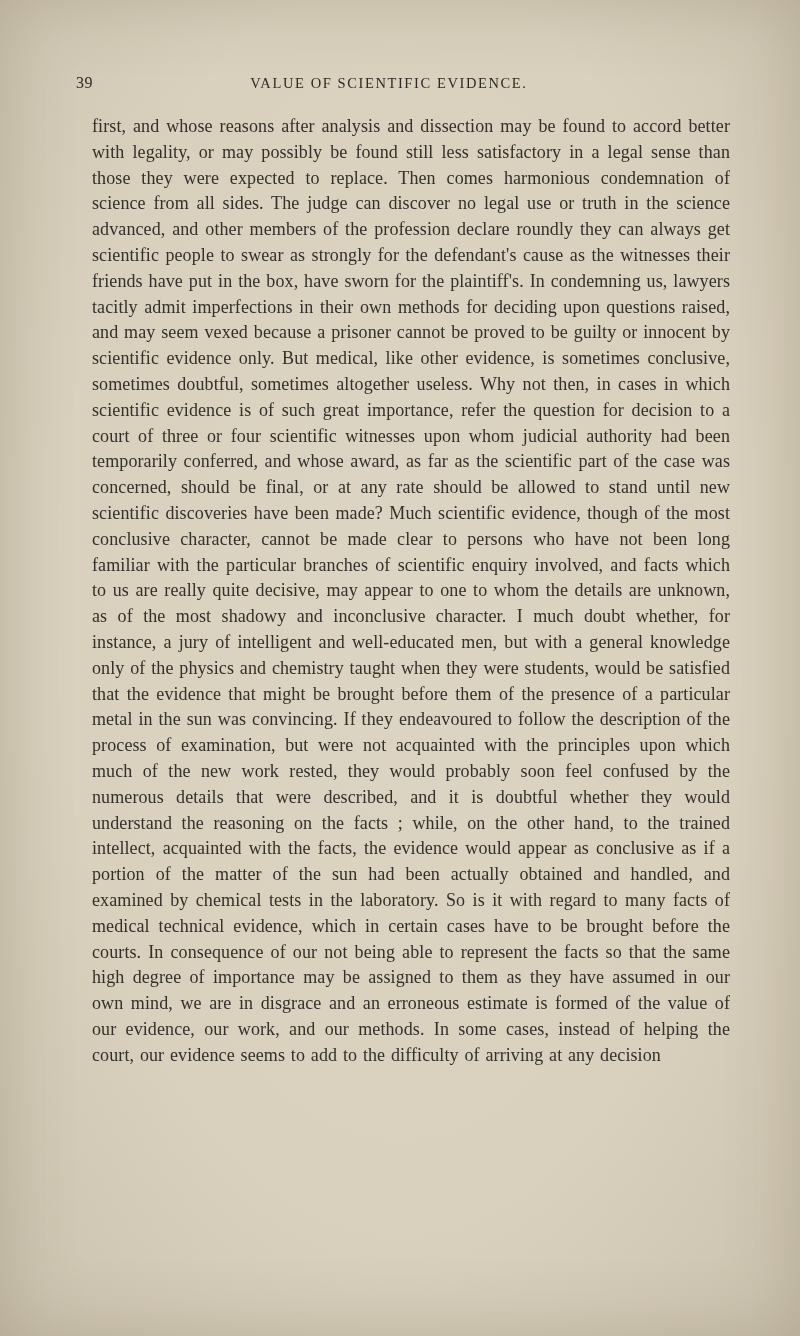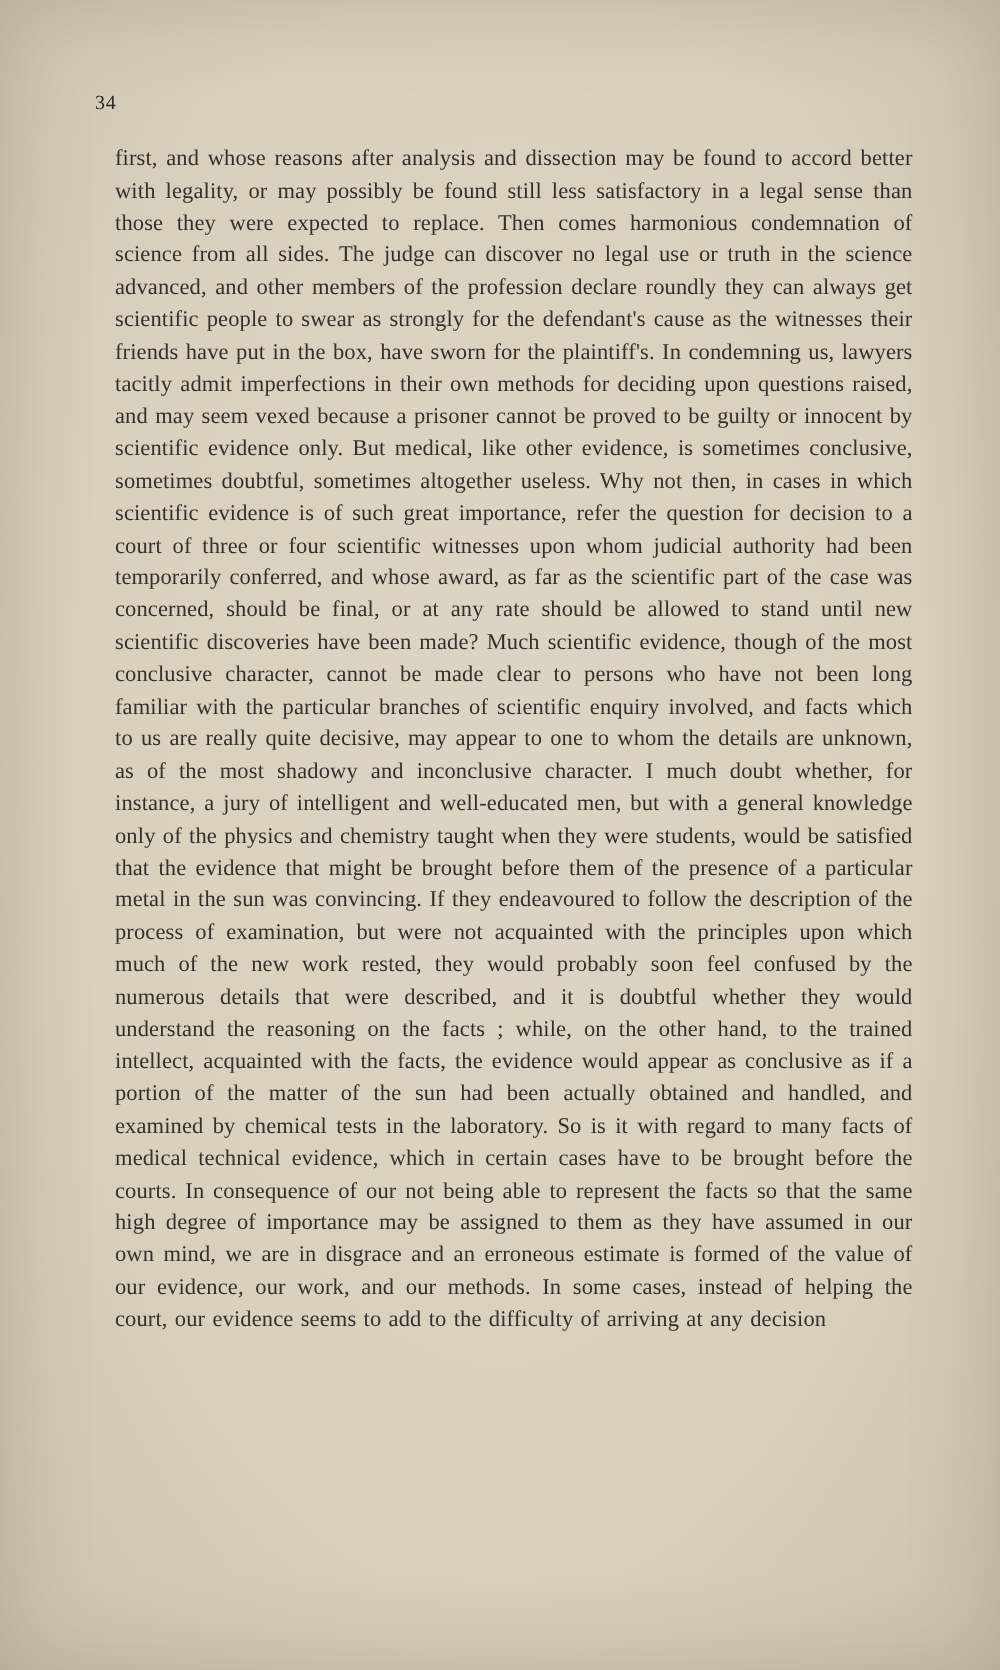--- a/index.html
+++ b/index.html
@@ -61,17 +61,18 @@
     letter-spacing: 0.1px;
     color: #33302a;
   }
 </style>
 </head>
 <body>
 
 <div class="scan-page">
   <div class="type-area">
     <div class="running-head">
-      <span class="page-number">34</span>
+      <span class="page-number">39</span>
+      <span class="running-title">VALUE OF SCIENTIFIC EVIDENCE.</span>
     </div>
     <p class="body-text">first, and whose reasons after analysis and dissection may be found to accord better with legality, or may possibly be found still less satisfactory in a legal sense than those they were expected to replace. Then comes harmonious condemnation of science from all sides. The judge can discover no legal use or truth in the science advanced, and other members of the profession declare roundly they can always get scientific people to swear as strongly for the defendant's cause as the witnesses their friends have put in the box, have sworn for the plaintiff's. In condemning us, lawyers tacitly admit imperfections in their own methods for deciding upon questions raised, and may seem vexed because a prisoner cannot be proved to be guilty or innocent by scientific evidence only. But medical, like other evidence, is sometimes conclusive, sometimes doubtful, sometimes altogether useless. Why not then, in cases in which scientific evidence is of such great importance, refer the question for decision to a court of three or four scientific witnesses upon whom judicial authority had been temporarily conferred, and whose award, as far as the scientific part of the case was concerned, should be final, or at any rate should be allowed to stand until new scientific discoveries have been made? Much scientific evidence, though of the most conclusive character, cannot be made clear to persons who have not been long familiar with the particular branches of scientific enquiry involved, and facts which to us are really quite decisive, may appear to one to whom the details are unknown, as of the most shadowy and inconclusive character. I much doubt whether, for instance, a jury of intelligent and well-educated men, but with a general knowledge only of the physics and chemistry taught when they were students, would be satisfied that the evidence that might be brought before them of the presence of a particular metal in the sun was convincing. If they endeavoured to follow the description of the process of examination, but were not acquainted with the principles upon which much of the new work rested, they would probably soon feel confused by the numerous details that were described, and it is doubtful whether they would understand the reasoning on the facts ; while, on the other hand, to the trained intellect, acquainted with the facts, the evidence would appear as conclusive as if a portion of the matter of the sun had been actually obtained and handled, and examined by chemical tests in the laboratory. So is it with regard to many facts of medical technical evidence, which in certain cases have to be brought before the courts. In consequence of our not being able to represent the facts so that the same high degree of importance may be assigned to them as they have assumed in our own mind, we are in disgrace and an erroneous estimate is formed of the value of our evidence, our work, and our methods. In some cases, instead of helping the court, our evidence seems to add to the difficulty of arriving at any decision</p>
   </div>
 </div>
 
 </body></html>

